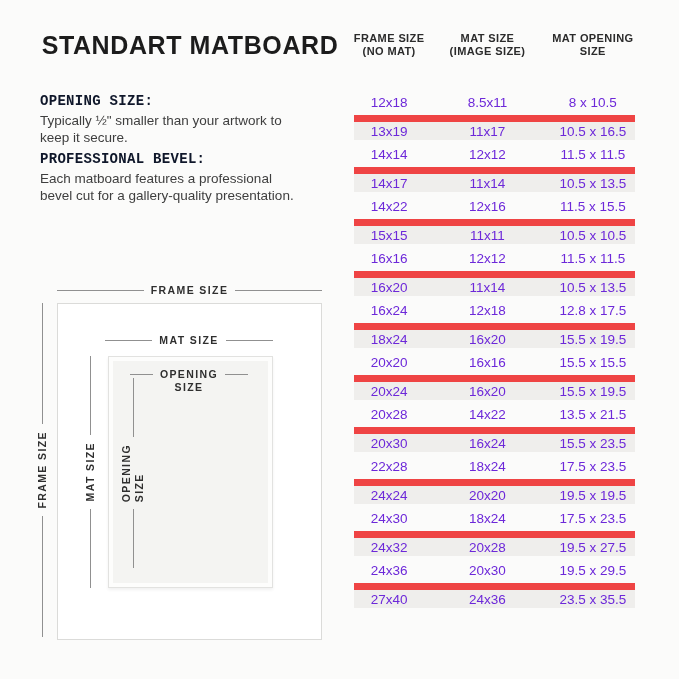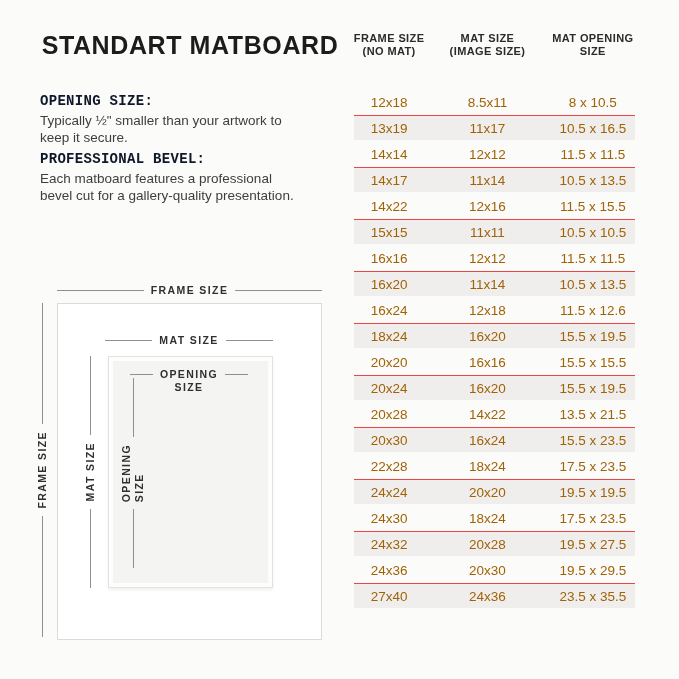--- a/index.html
+++ b/index.html
@@ -37,22 +37,22 @@
                box-shadow: 0 2px 3px rgba(0,0,0,0.06), inset 0 0 0 4px #fdfdfc; }
 
   
   .size-table { position:absolute; left:354px; top:32px; width:281px; }
   .t-head { display:flex; font-size:11px; font-weight:700; color:#2b2b2b;
             letter-spacing:0.4px; line-height:13px; text-align:center; }
   .t-head .hc { display:flex; flex-direction:column; align-items:center; }
   .t-head .hl { white-space:nowrap; }
   .t-body { margin-top:31px; }
   .t-row { display:flex; align-items:center; height:26px; font-size:13.5px;
-           color:#a16207; text-align:center; }
-  .t-row.alt { background:#efeeec; border-top:1px solid #ef4444; border-bottom:1px solid #fbfbfa; }
+           color:#6d28d9; text-align:center; }
+  .t-row.alt { background:#efeeec; border-top:7px solid #ef4444; border-bottom:1px solid #fbfbfa; }
   .c1 { width:25%; } .c2 { width:45%; } .c3 { width:30%; }
 </style>
 </head>
 <body>
 
 <div class="canvas">
 
   <div class="intro">
     <h1 class="title">
       <span>STANDART MATBOARD</span>
@@ -164,21 +164,21 @@
           <span class="c3">11.5 x 11.5</span>
         </div>
         <div class="t-row alt">
           <span class="c1">16x20</span>
           <span class="c2">11x14</span>
           <span class="c3">10.5 x 13.5</span>
         </div>
         <div class="t-row">
           <span class="c1">16x24</span>
           <span class="c2">12x18</span>
-          <span class="c3">11.5 x 12.6</span>
+          <span class="c3">12.8 x 17.5</span>
         </div>
         <div class="t-row alt">
           <span class="c1">18x24</span>
           <span class="c2">16x20</span>
           <span class="c3">15.5 x 19.5</span>
         </div>
         <div class="t-row">
           <span class="c1">20x20</span>
           <span class="c2">16x16</span>
           <span class="c3">15.5 x 15.5</span>

